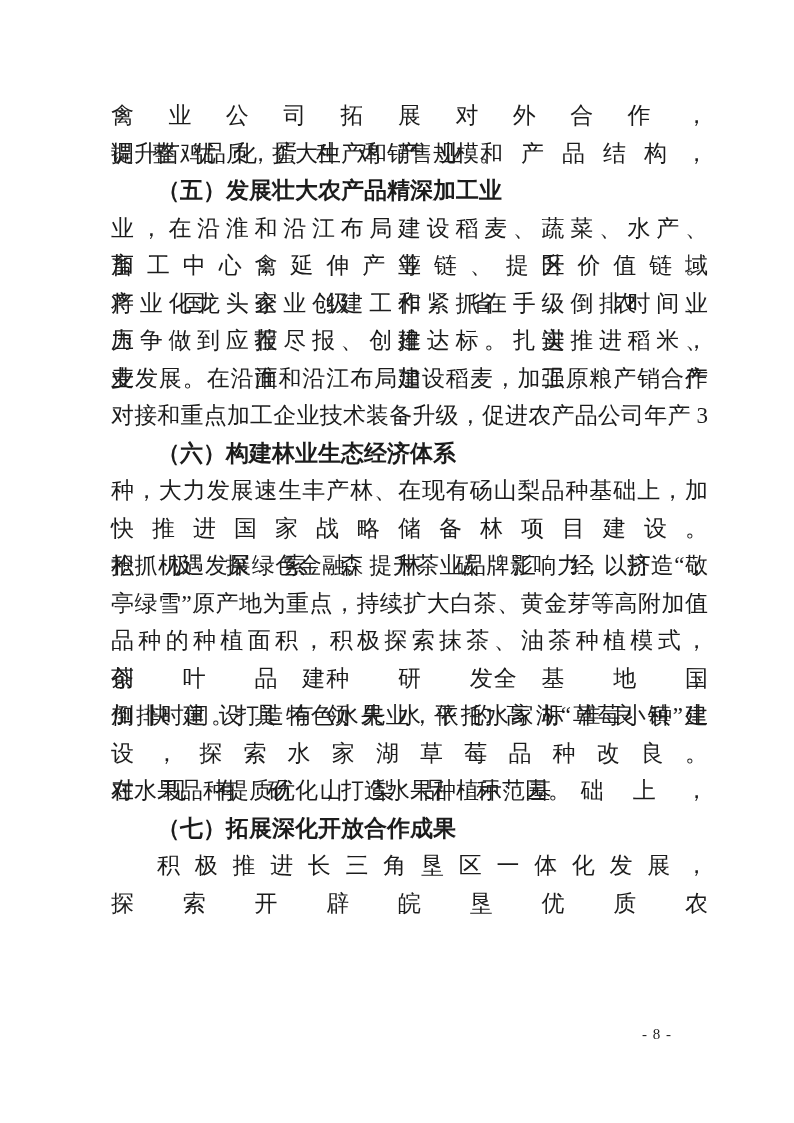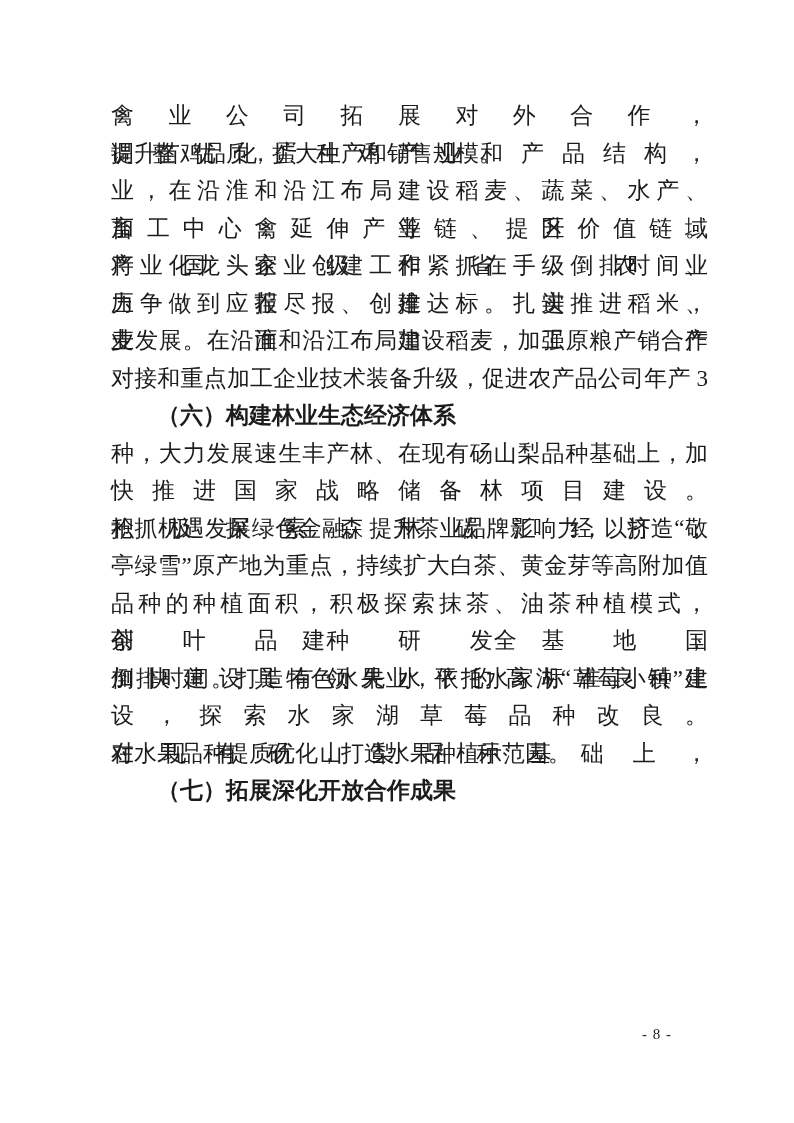--- a/index.html
+++ b/index.html
@@ -53,32 +53,34 @@
     font-family: "Liberation Serif", "DejaVu Serif", serif;
   }
 </style>
 </head>
 <body>
 
 <div class="page">
   <div class="content">
       <div class="line body fill">禽业公司拓展对外合作，调整优化蛋种鸡产业和产品结构，</div>
       <div class="line body">提升苗鸡品质，扩大生产和销售规模。</div>
+      <div class="line heading indent">（五）发展壮大农产品精深加工业</div>
       <div class="line body fill">业，在沿淮和沿江布局建设稻麦、蔬菜、水产、畜禽等区域</div>
       <div class="line body fill">加工中心，延伸产业链、提升价值链。将国家级和省级农业</div>
       <div class="line body fill">产业化龙头企业创建工作紧抓在手，倒排时间、压茬推进，</div>
       <div class="line body fill">力争做到应报尽报、创建达标。扎实推进稻米、麦面加工产</div>
       <div class="line body fill">业发展。在沿淮和沿江布局建设稻麦，加强原粮产销合作</div>
       <div class="line body fill">对接和重点加工企业技术装备升级，促进农产品公司年产 3</div>
       <div class="line heading indent">（六）构建林业生态经济体系</div>
       <div class="line body fill">种，大力发展速生丰产林、在现有砀山梨品种基础上，加</div>
       <div class="line body fill">快推进国家战略储备林项目建设。积极探索森林碳汇经济，</div>
       <div class="line body fill">抢抓机遇发展绿色金融。提升茶业品牌影响力，以打造“敬</div>
       <div class="line body fill">亭绿雪”原产地为重点，持续扩大白茶、黄金芽等高附加值</div>
       <div class="line body fill">品种的种植面积，积极探索抹茶、油茶种植模式，创建全国</div>
       <div class="line body fill">茶叶品种研发基地，加快建设具有领先水平的高标准良种生</div>
       <div class="line body fill">倒排时间。打造特色水果业，依托水家湖“草莓小镇”建</div>
       <div class="line body fill">设，探索水家湖草莓品种改良。在现有砀山梨品种基础上，</div>
       <div class="line body">对水果品种提质优化，打造水果种植示范园。</div>
       <div class="line heading indent">（七）拓展深化开放合作成果</div>
+      <div class="line body indent fill">积极推进长三角垦区一体化发展，探索开辟皖垦优质农</div>
     </div>
   <div class="page-number">- 8 -</div>
 </div>
 
 </body></html>

